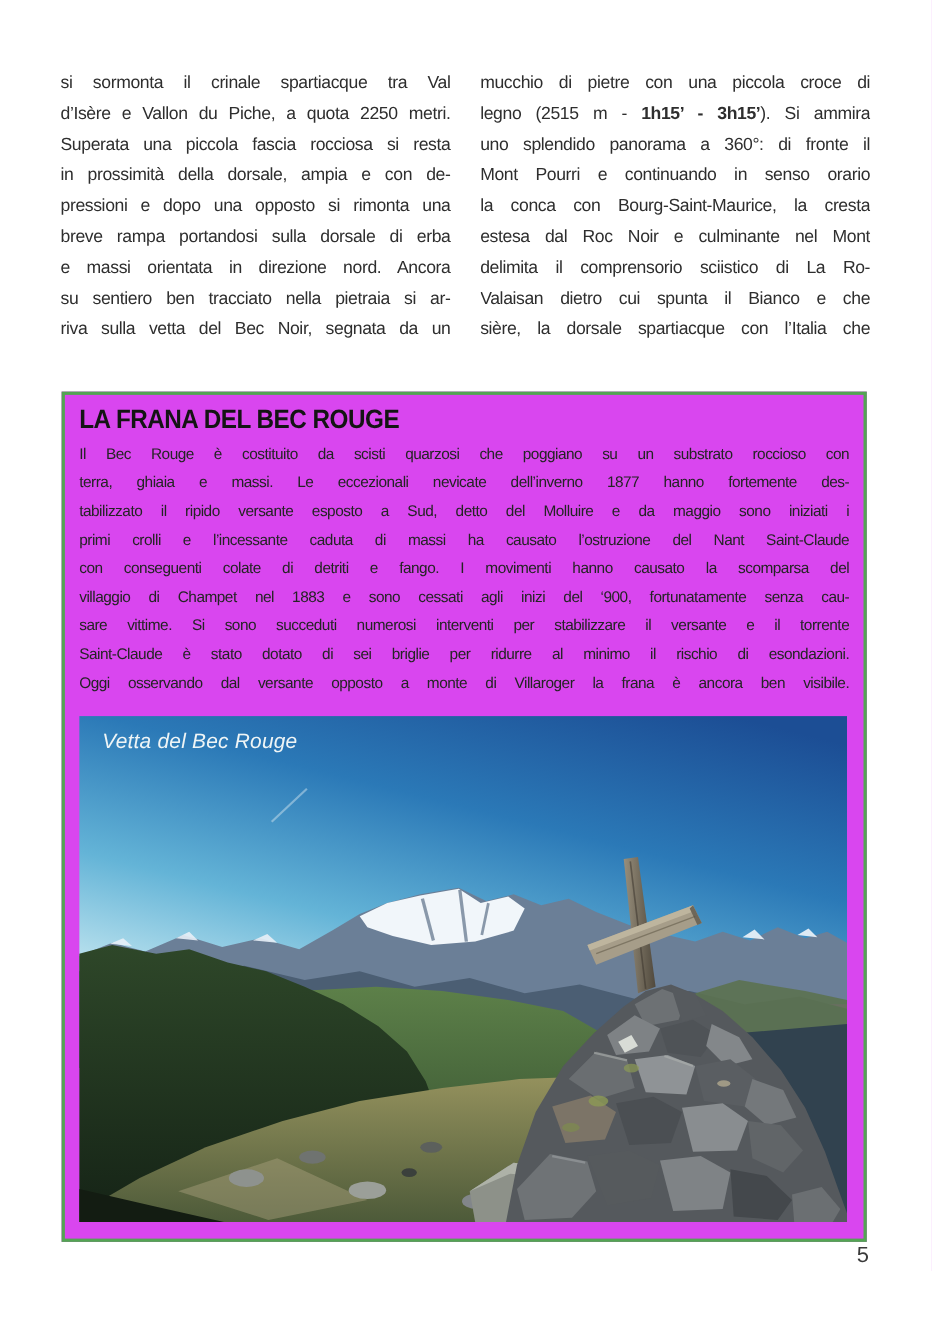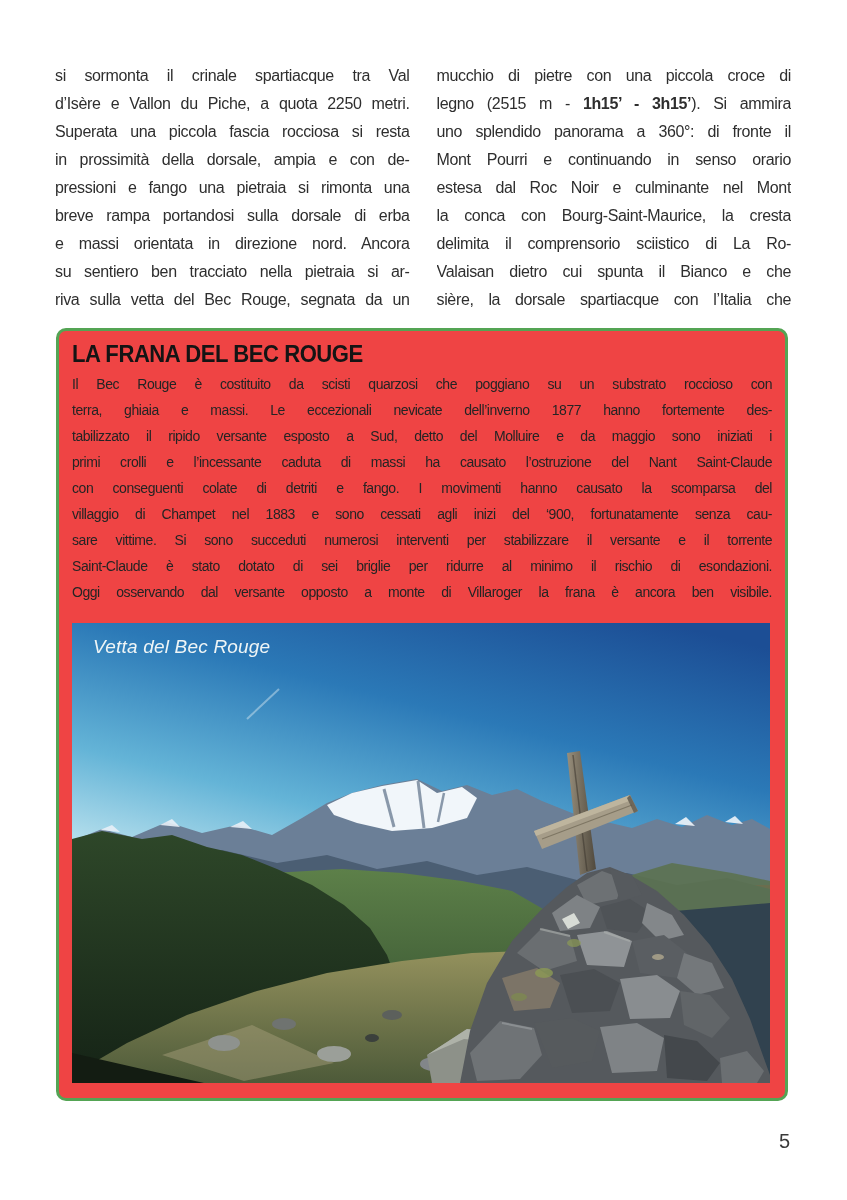--- a/index.html
+++ b/index.html
@@ -7,22 +7,22 @@
   .page{position:absolute;inset:0;}
 
   
   .columns{position:absolute;left:55px;top:62px;width:736px;display:flex;gap:27px;}
   .col{width:354.5px;}
   .tline{font-size:16px;line-height:28px;color:#2e2e2e;letter-spacing:-0.35px;
          text-align:justify;text-align-last:justify;white-space:nowrap;overflow:hidden;height:28px;}
   .b{font-weight:bold;}
 
   
-  .infobox{position:absolute;left:56px;top:328px;width:726px;height:767px;
-           background:#ef4444;border:3px solid #54a454;border-radius:10px;}
+  .infobox{position:absolute;left:56px;top:356px;width:726px;height:767px;
+           background:#d946ef;border:3px solid #54a454;border-radius:0;}
   .box-inner{padding:7px 13px 0 13px;}
   .box-title{font-size:24px;font-weight:bold;color:#141414;margin:2px 0 3px 0;
              letter-spacing:-0.5px;transform:scaleX(0.92);transform-origin:left center;white-space:nowrap;}
   .box-line{font-size:14px;line-height:26px;color:#242424;letter-spacing:-0.45px;
             text-align:justify;text-align-last:justify;white-space:nowrap;overflow:hidden;height:26px;}
 
   
   .photo{position:absolute;left:13px;top:292px;width:802px;height:460px;margin:0;}
   .photo svg{display:block;width:698px;height:460px;}
   .caption{position:absolute;left:21px;top:13px;font-size:19px;font-style:italic;
@@ -34,33 +34,33 @@
 <body>
 
 <div class="page">
 
   <div class="columns">
     <div class="col">
       <div class="tline">si sormonta il crinale spartiacque tra Val</div>
       <div class="tline">d’Isère e Vallon du Piche, a quota 2250 metri.</div>
       <div class="tline">Superata una piccola fascia rocciosa si resta</div>
       <div class="tline">in prossimità della dorsale, ampia e con de-</div>
-      <div class="tline">pressioni e fango una pietraia si rimonta una</div>
+      <div class="tline">pressioni e dopo una opposto si rimonta una</div>
       <div class="tline">breve rampa portandosi sulla dorsale di erba</div>
       <div class="tline">e massi orientata in direzione nord. Ancora</div>
       <div class="tline">su sentiero ben tracciato nella pietraia si ar-</div>
-      <div class="tline">riva sulla vetta del Bec Rouge, segnata da un</div>
+      <div class="tline">riva sulla vetta del Bec Noir, segnata da un</div>
     </div>
     <div class="col">
       <div class="tline">mucchio di pietre con una piccola croce di</div>
       <div class="tline"><span>legno (2515 m - </span><span class="b">1h15’ - 3h15’</span><span>). Si ammira</span></div>
       <div class="tline">uno splendido panorama a 360°: di fronte il</div>
       <div class="tline">Mont Pourri e continuando in senso orario</div>
+      <div class="tline">la conca con Bourg-Saint-Maurice, la cresta</div>
       <div class="tline">estesa dal Roc Noir e culminante nel Mont</div>
-      <div class="tline">la conca con Bourg-Saint-Maurice, la cresta</div>
       <div class="tline">delimita il comprensorio sciistico di La Ro-</div>
       <div class="tline">Valaisan dietro cui spunta il Bianco e che</div>
       <div class="tline">sière, la dorsale spartiacque con l’Italia che</div>
     </div>
   </div>
 
   <div class="infobox">
     <div class="box-inner">
       <div class="box-title">LA FRANA DEL BEC ROUGE</div>
       <div class="box-line">Il Bec Rouge è costituito da scisti quarzosi che poggiano su un substrato roccioso con</div>

